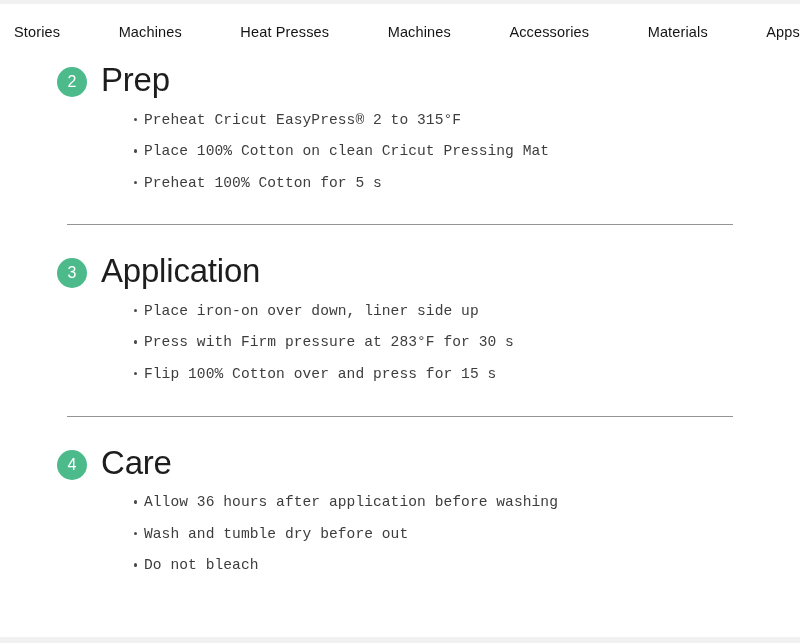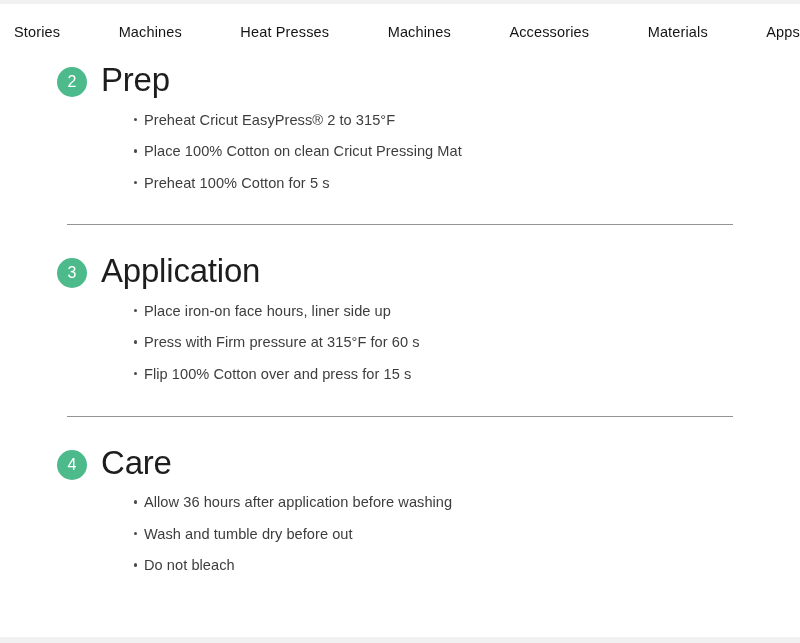--- a/index.html
+++ b/index.html
@@ -95,20 +95,21 @@
     color: #1d1d1d;
     letter-spacing: -0.2px;
     font-weight: 400;
     margin: 0;
   }
 
   .bullets {
     list-style: none;
     margin: 11px 0 0 0;
     padding: 0 0 0 112px;
+    font-family: Liberation Mono, monospace;
   }
   .bullets li {
     position: relative;
     font-size: 14.6px;
     line-height: 1.58;
     color: #3d3d3d;
     padding: 0 0 8.5px 10px;
     letter-spacing: 0.05px;
   }
   .bullets li::before {
@@ -161,22 +162,22 @@
     </ul>
     <div class="divider"></div>
   </section>
 
   <section class="section sec-app">
     <div class="section-head">
       <div class="badge">3</div>
       <h2 class="section-title">Application</h2>
     </div>
     <ul class="bullets">
-      <li>Place iron-on face hours, liner side up</li>
-      <li>Press with Firm pressure at 315°F for 60 s</li>
+      <li>Place iron-on over down, liner side up</li>
+      <li>Press with Firm pressure at 283°F for 30 s</li>
       <li>Flip 100% Cotton over and press for 15 s</li>
     </ul>
     <div class="divider"></div>
   </section>
 
   <section class="section sec-care">
     <div class="section-head">
       <div class="badge">4</div>
       <h2 class="section-title">Care</h2>
     </div>

